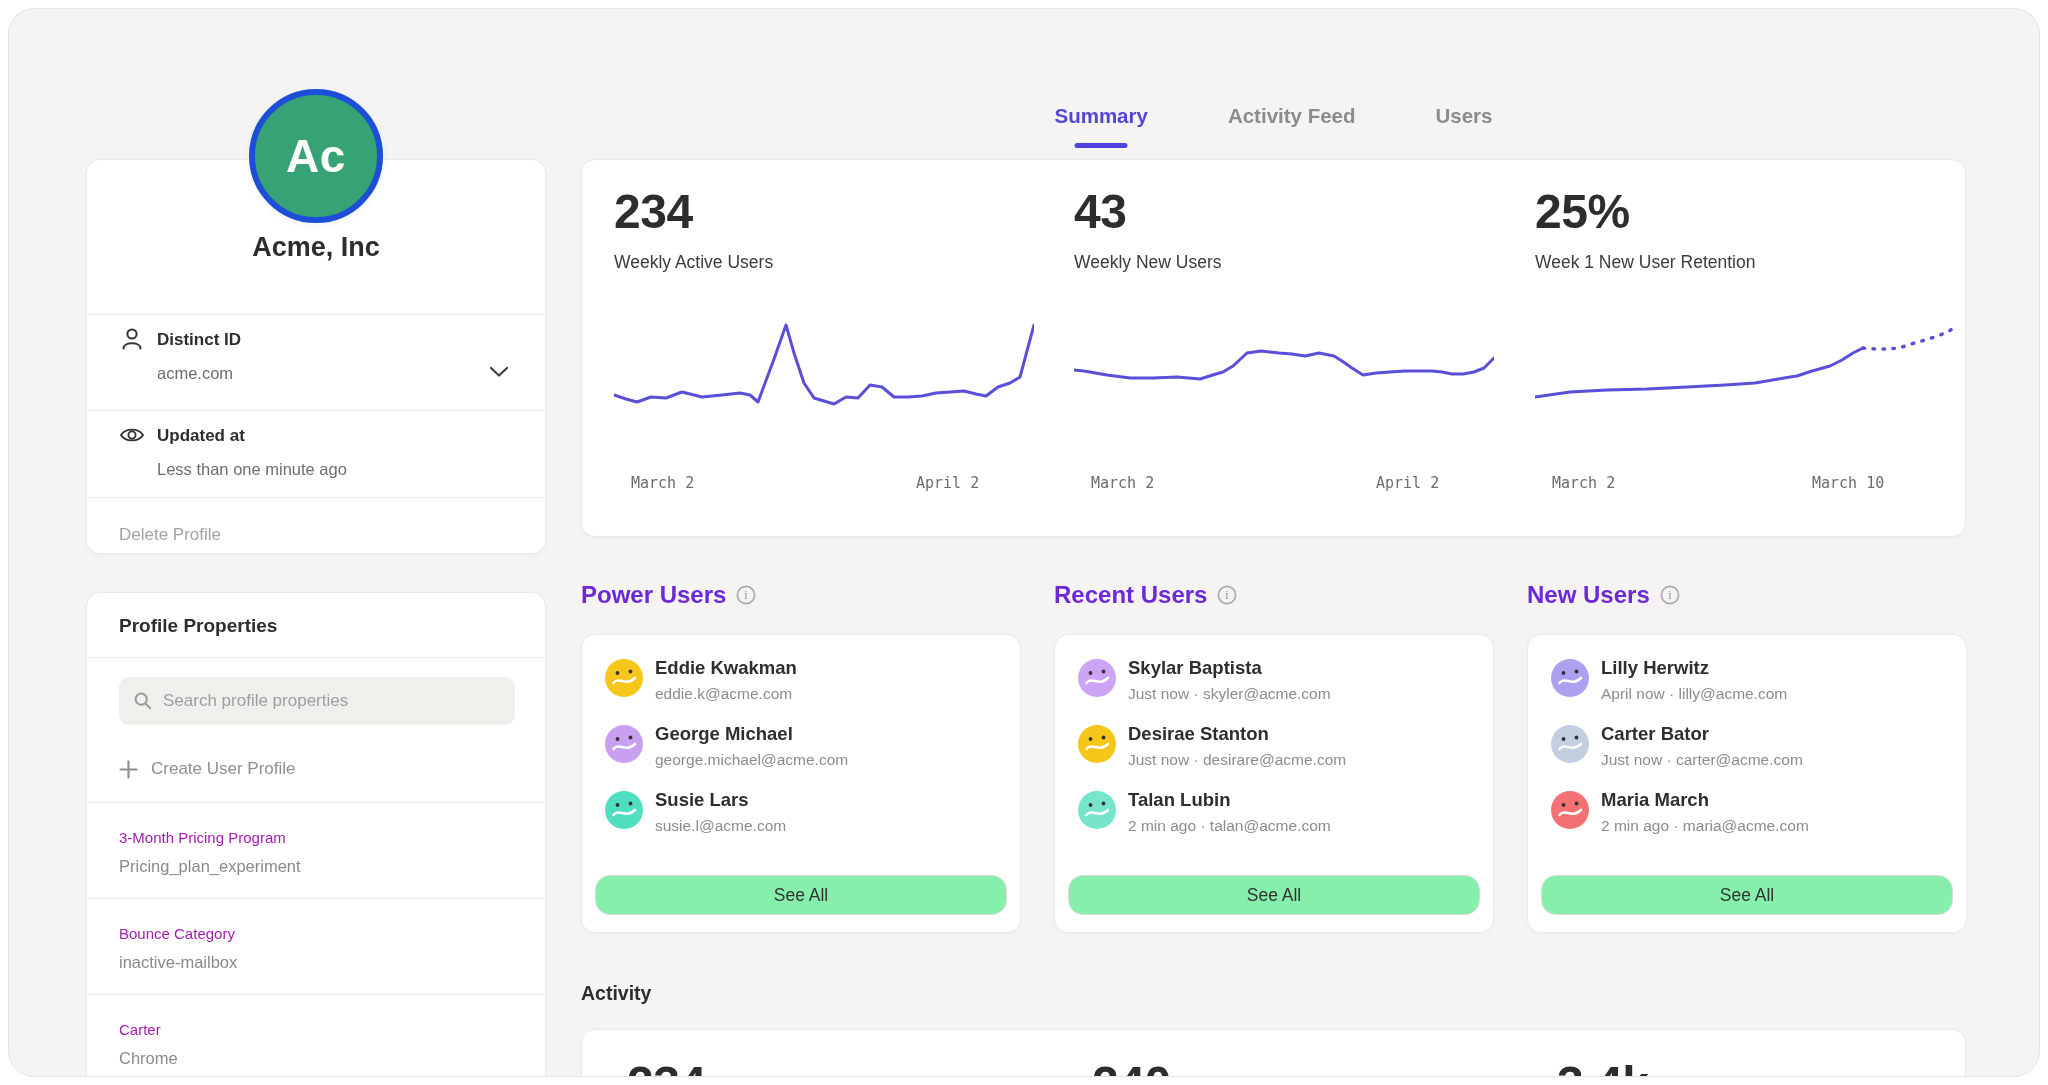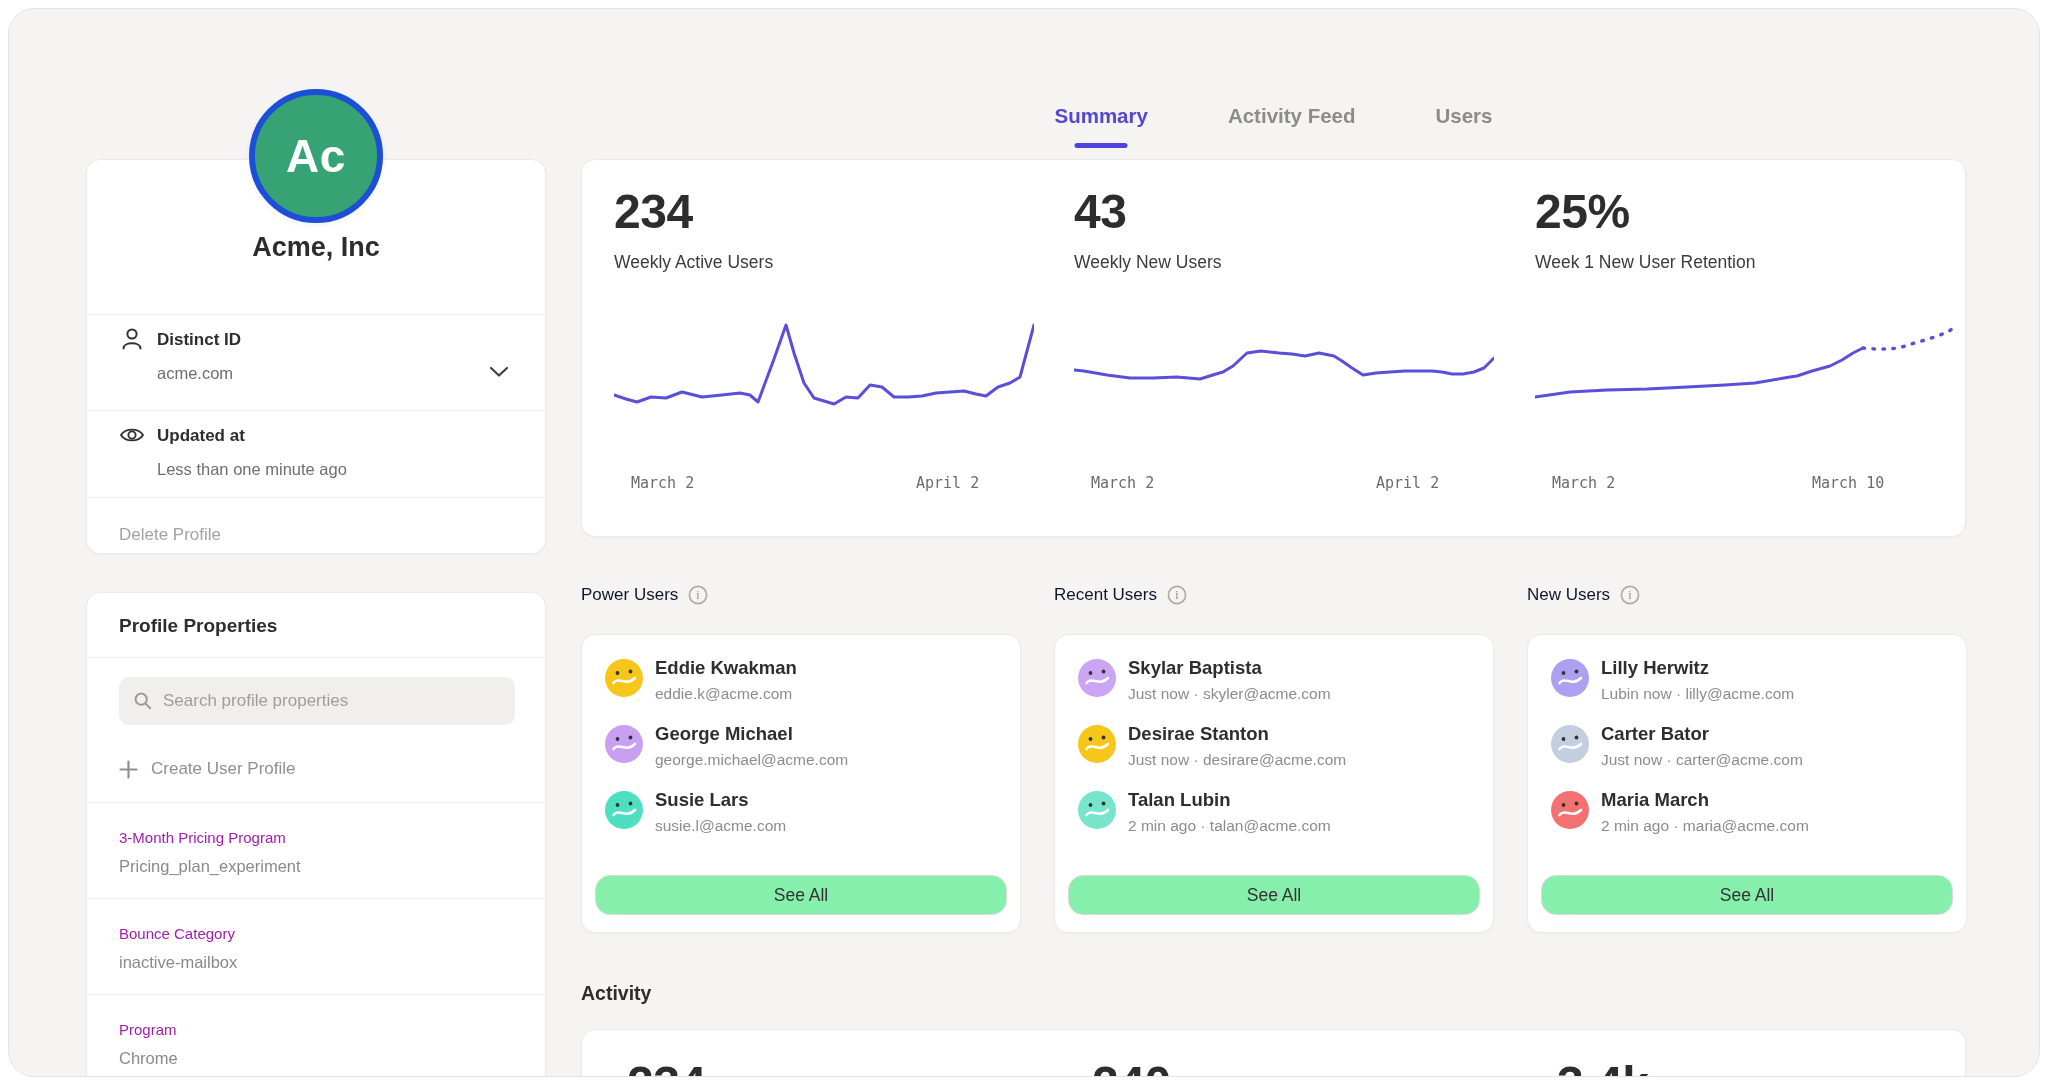--- a/index.html
+++ b/index.html
@@ -43,21 +43,21 @@
   .stat-value { position:absolute; top:0; left:0; font-size:48px; font-weight:bold; color:#2d2d2d; letter-spacing:-0.5px; }
   .stat-label { position:absolute; top:68px; left:0; font-size:17.5px; color:#3c3c3c; }
   .spark { position:absolute; top:112px; left:0; }
   .spark polyline { fill:none; stroke:#5a4fd8; stroke-width:3; stroke-linejoin:round; stroke-linecap:round; }
   .spark polyline.dotted { stroke-dasharray:1.5 8.5; stroke-width:3.5; }
   .spark-labels { position:absolute; top:290px; left:0; width:420px; height:20px; }
   .spark-labels span { position:absolute; top:0; font-family:"DejaVu Sans Mono", monospace; font-size:15px; color:#6c6c6c; white-space:nowrap; }
 
   
   .sec-head { position:absolute; top:580px; height:28px; display:flex; align-items:center; gap:10px; }
-  .sec-title { font-size:17px; font-weight:normal; color:#0f172a; }
+  .sec-title { font-size:24px; font-weight:bold; color:#6d28d9; }
   .info-icon { width:20px; height:20px; display:inline-flex; }
   .user-card { top:633px; width:440px; height:299px; }
   .urow { position:absolute; left:23px; right:23px; height:56px; }
   .uavatar { position:absolute; left:0; top:2px; width:38px; height:38px; border-radius:50%; overflow:hidden; }
   .uname { position:absolute; left:50px; top:0; font-size:18.5px; font-weight:bold; color:#2e2e2e; }
   .umeta { position:absolute; left:50px; top:28px; font-size:15.5px; color:#8c8c8c; }
   .see-all { position:absolute; left:13px; right:13px; top:240px; height:40px; border:1.5px solid #dcdad7; border-radius:15px; background:#86efac; font-size:17.5px; color:#333333; display:flex; align-items:center; justify-content:center; cursor:pointer; }
 
   
   .activity-title { position:absolute; left:580px; top:981px; font-size:19.5px; font-weight:bold; color:#2d2d2d; }
@@ -123,21 +123,21 @@
       <div id="prop-items">
           <div class="prop-item" style="top:209px">
             <div class="prop-name">3-Month Pricing Program</div>
             <div class="prop-value">Pricing_plan_experiment</div>
           </div>
           <div class="prop-item" style="top:305px">
             <div class="prop-name">Bounce Category</div>
             <div class="prop-value">inactive-mailbox</div>
           </div>
           <div class="prop-item" style="top:401px">
-            <div class="prop-name">Program</div>
+            <div class="prop-name">Carter</div>
             <div class="prop-value">Chrome</div>
           </div>
         </div>
     </div>
 
     <div class="tabs" id="tab-bar">
         <div class="tab active">Summary</div>
         <div class="tab">Activity Feed</div>
         <div class="tab">Users</div>
       </div>
@@ -275,21 +275,21 @@
         </div>
         <div class="card user-card" style="left:1526px">
           <div class="urow" style="top:22px">
             <span class="uavatar"><svg width="38" height="38" viewBox="0 0 38 38">
                 <rect width="38" height="38" fill="#aba1f0"></rect>
                 <circle cx="12.5" cy="14" r="1.9" fill="#333"></circle>
                 <circle cx="25.5" cy="12.5" r="1.9" fill="#333"></circle>
                 <path d="M8.5 24 C 14 17, 21 28, 30 19" fill="none" stroke="#ffffff" stroke-width="2.6" stroke-linecap="round"></path>
               </svg></span>
             <div class="uname">Lilly Herwitz</div>
-            <div class="umeta">Lubin now · lilly@acme.com</div>
+            <div class="umeta">April now · lilly@acme.com</div>
           </div>
           <div class="urow" style="top:88px">
             <span class="uavatar"><svg width="38" height="38" viewBox="0 0 38 38">
                 <rect width="38" height="38" fill="#c3cee0"></rect>
                 <circle cx="12.5" cy="14" r="1.9" fill="#333"></circle>
                 <circle cx="25.5" cy="12.5" r="1.9" fill="#333"></circle>
                 <path d="M8.5 24 C 14 17, 21 28, 30 19" fill="none" stroke="#ffffff" stroke-width="2.6" stroke-linecap="round"></path>
               </svg></span>
             <div class="uname">Carter Bator</div>
             <div class="umeta">Just now · carter@acme.com</div>

